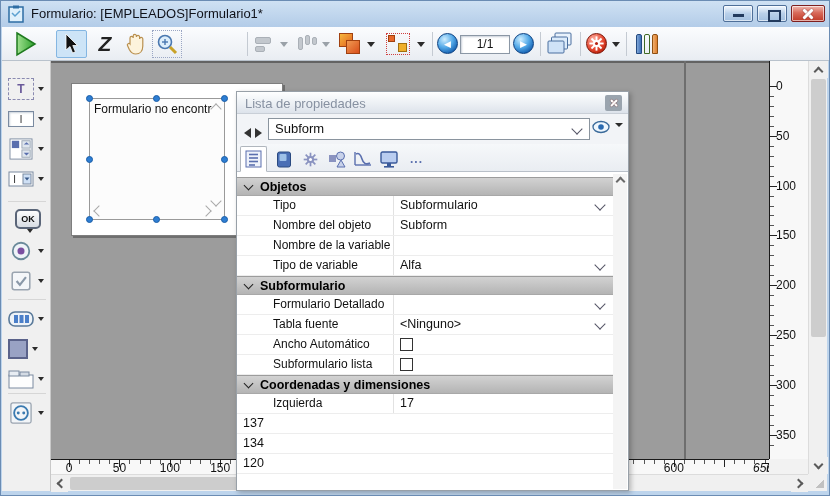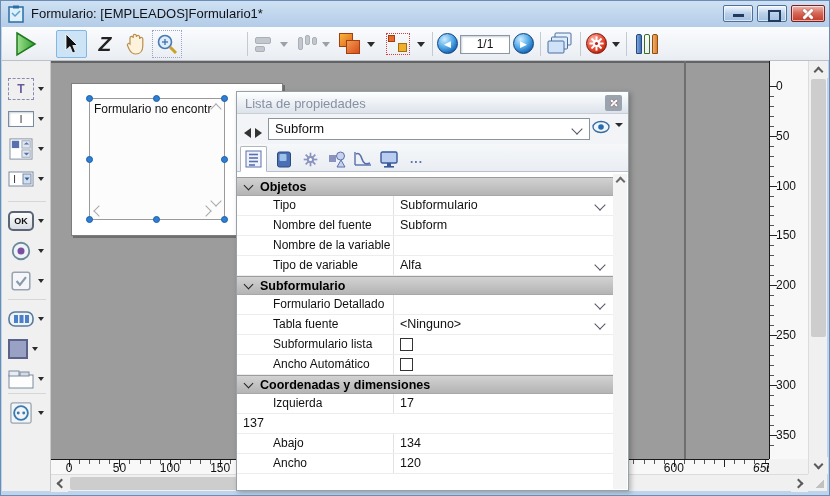--- a/index.html
+++ b/index.html
@@ -271,21 +271,21 @@
     <div class="tool" style="top:106px;">
       <svg class="toolicon" width="26" height="18" viewBox="0 0 26 18">
         <rect x="1" y="2" width="24" height="14" fill="#fff" stroke="#7a8aa0"></rect>
         <text x="5" y="13" font-size="11" fill="#444">I</text>
         <rect x="15" y="4" width="8" height="10" fill="#cfe0f5" stroke="#7a8aa0"></rect>
         <path d="M16.5 7.5 l2.5 3 l2.5 -3 Z" fill="#3a5a8a"></path>
       </svg>
         <span class="caret"></span>
     </div>
     <div class="tsep" style="top:140px;"></div>
-    <div class="tool" style="top:148px;">
+    <div class="tool" style="top:148px;flex-direction:column;">
       <span class="toolicon" style="background:linear-gradient(#fdfdfd,#d8dde4);border:2px solid #5a6578;border-radius:5px;height:20px;">
         <span style="font-size:9px;font-weight:bold;color:#111;">OK</span>
       </span>
         <span class="caret"></span>
     </div>
     <div class="tool" style="top:178px;">
       <svg class="toolicon" width="20" height="20" viewBox="0 0 20 20">
         <circle cx="10" cy="10" r="7.5" fill="#eef3f8" stroke="#6a8a9a" stroke-width="1.6"></circle>
         <circle cx="10" cy="10" r="3.2" fill="#7a4fa0"></circle>
       </svg>
@@ -492,21 +492,21 @@
       <div class="psection">
         <span class="sec-chev"></span>
         <span class="sec-title">Objetos</span>
       </div>
       <div class="prow">
         <div class="plabel">Tipo</div>
         <div class="pvalue"><span>Subformulario</span>
           <span class="chev"></span></div>
       </div>
       <div class="prow">
-        <div class="plabel">Nombre del fuente</div>
+        <div class="plabel">Nombre del objeto</div>
         <div class="pvalue"><span>Subform</span></div>
       </div>
       <div class="prow">
         <div class="plabel">Nombre de la variable</div>
         <div class="pvalue"><span></span></div>
       </div>
       <div class="prow">
         <div class="plabel">Tipo de variable</div>
         <div class="pvalue"><span>Alfa</span>
           <span class="chev"></span></div>
@@ -518,51 +518,49 @@
       </div>
       <div class="prow">
         <div class="plabel">Formulario Detallado</div>
         <div class="pvalue"><span></span>
           <span class="chev"></span></div>
       </div>
       <div class="prow">
         <div class="plabel">Tabla fuente</div>
         <div class="pvalue"><span>&lt;Ninguno&gt;</span>
           <span class="chev"></span></div>
+      </div>
+      <div class="prow">
+        <div class="plabel">Ancho Automático</div>
+        <div class="pvalue">
+            <span class="cbx"></span>
+          </div>
       </div>
       <div class="prow">
         <div class="plabel">Subformulario lista</div>
         <div class="pvalue">
             <span class="cbx"></span>
           </div>
       </div>
-      <div class="prow">
-        <div class="plabel">Ancho Automático</div>
-        <div class="pvalue">
-            <span class="cbx"></span>
-          </div>
-      </div>
 
       <div class="psection">
         <span class="sec-chev"></span>
         <span class="sec-title">Coordenadas y dimensiones</span>
       </div>
       <div class="prow">
         <div class="plabel">Izquierda</div>
         <div class="pvalue"><span>17</span></div>
       </div>
       <div class="prow">
         <div class="pvalue"><span>137</span></div>
       </div>
       <div class="prow">
-        <div class="plabel">Abajo</div>
         <div class="pvalue"><span>134</span></div>
       </div>
       <div class="prow">
-        <div class="plabel">Ancho</div>
         <div class="pvalue"><span>120</span></div>
       </div>
     </div>
 
     <div id="panel-scroll">
       <span class="sb-chev" style="display:block;margin:4px auto 0;transform:rotate(-135deg);border-color:#6a6a6a;"></span>
     </div>
   </div>
 
 </div>

